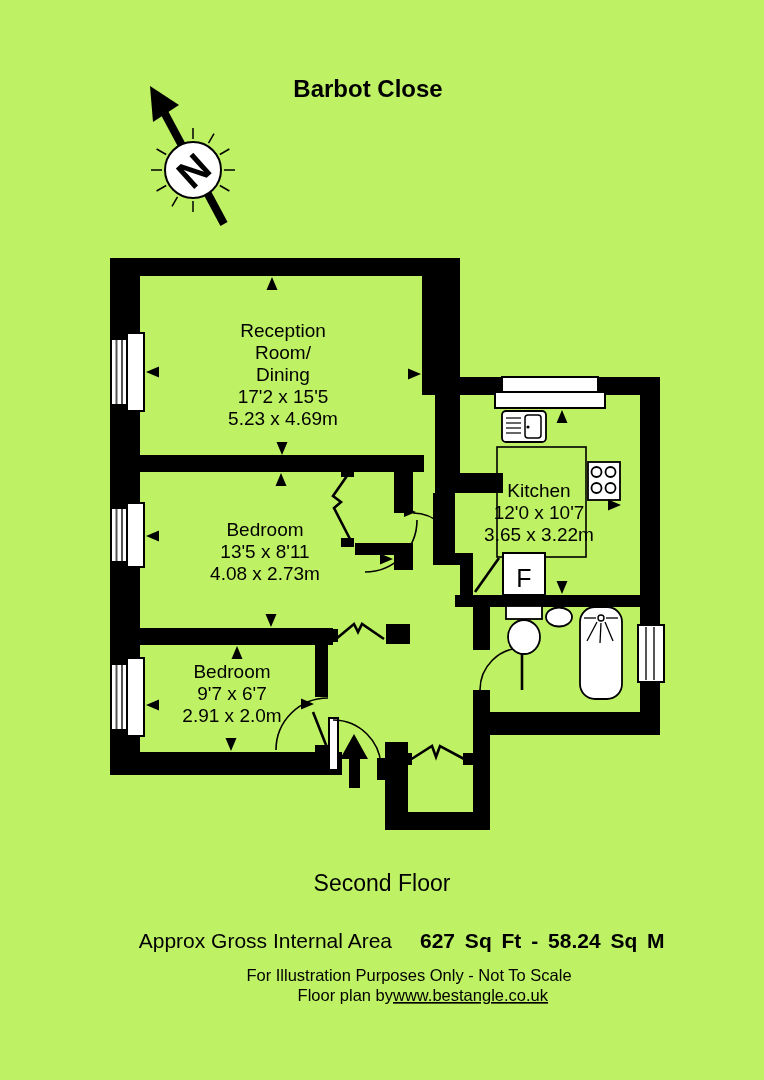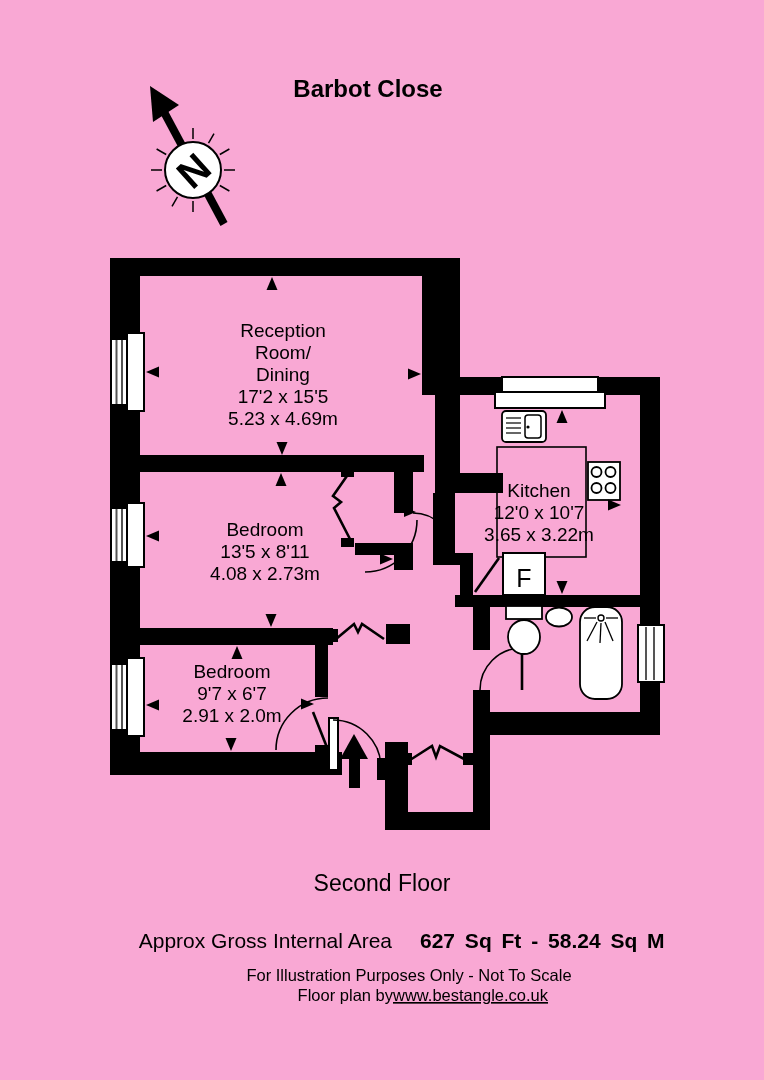--- a/index.html
+++ b/index.html
@@ -1,16 +1,16 @@
 <!DOCTYPE html>
 <html><head>
 <meta charset="utf-8">
 <style>
   html,body{margin:0;padding:0;background:#ffffff;}
-  .page{position:relative;width:764px;height:1080px;background:#f9a8d4;overflow:hidden;}
+  .page{position:relative;width:764px;height:1080px;background:#bef264;overflow:hidden;}
   svg{display:block;}
   text{font-family:"Liberation Sans","DejaVu Sans",sans-serif;fill:#000000;}
   .room-label{font-size:19px;}
   .title{font-size:24px;font-weight:bold;}
   .floor-label{font-size:23px;}
   .area-label{font-size:21px;}
   .area-value{font-size:21px;font-weight:bold;word-spacing:4px;}
   .small-note{font-size:16.5px;}
   .credit-link{text-decoration:underline;cursor:pointer;}
   .f-label{font-size:25px;}

